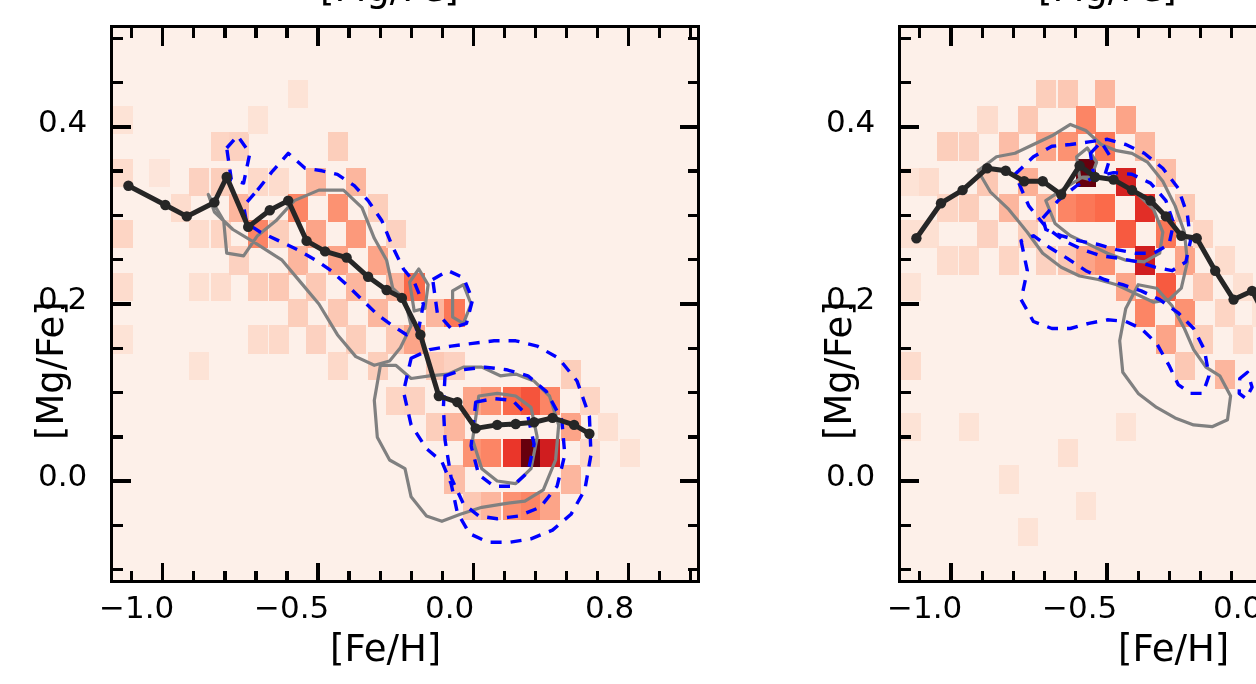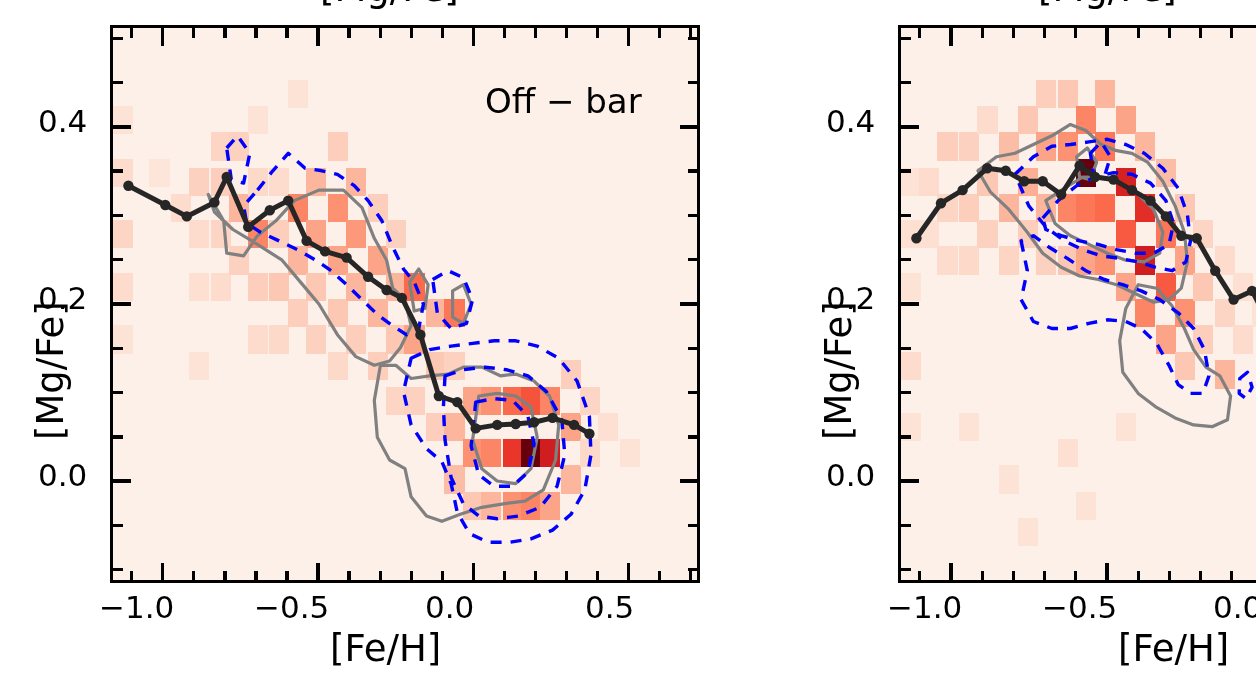--- a/index.html
+++ b/index.html
@@ -286,30 +286,29 @@
         <div class="tick" style="left:111.5px;top:169.4px;width:11px;height:3.4px;"></div>
         <div class="tick" style="left:687.5px;top:169.4px;width:11px;height:3.4px;"></div>
         <div class="tick" style="left:111.5px;top:125.2px;width:19px;height:3.4px;"></div>
         <div class="tick" style="left:679.5px;top:125.2px;width:19px;height:3.4px;"></div>
         <div class="tick" style="left:111.5px;top:80.9px;width:11px;height:3.4px;"></div>
         <div class="tick" style="left:687.5px;top:80.9px;width:11px;height:3.4px;"></div>
         <div class="tick" style="left:111.5px;top:36.6px;width:11px;height:3.4px;"></div>
         <div class="tick" style="left:687.5px;top:36.6px;width:11px;height:3.4px;"></div>
       </div>
 
-    <div class="annot" style="left:485px;top:84px;">Off − bar</div>
 
     <div class="ticklabel" style="left:38px;top:106px;">0.4</div>
     <div class="ticklabel" style="left:38px;top:283px;">0.2</div>
     <div class="ticklabel" style="left:38px;top:460px;">0.0</div>
 
     <div class="ticklabel" style="left:99px;top:592px;">−1.0</div>
     <div class="ticklabel" style="left:254px;top:592px;">−0.5</div>
     <div class="ticklabel" style="left:425px;top:592px;">0.0</div>
-    <div class="ticklabel" style="left:585px;top:592px;">0.5</div>
+    <div class="ticklabel" style="left:585px;top:592px;">0.8</div>
 
     <div class="axis-title" style="left:330px;top:630px;">[Fe/H]</div>
     <div class="axis-title ylabel" style="left:32px;top:440px;transform:rotate(-90deg);">[Mg/Fe]</div>
   </div>
 
   <div class="panel" style="left:788px;top:0;width:468px;height:684px;">
 
     <div class="suptitle-frag" style="left:250px;top:0;width:180px;">
       <span>[Mg/Fe]</span>
     </div>

